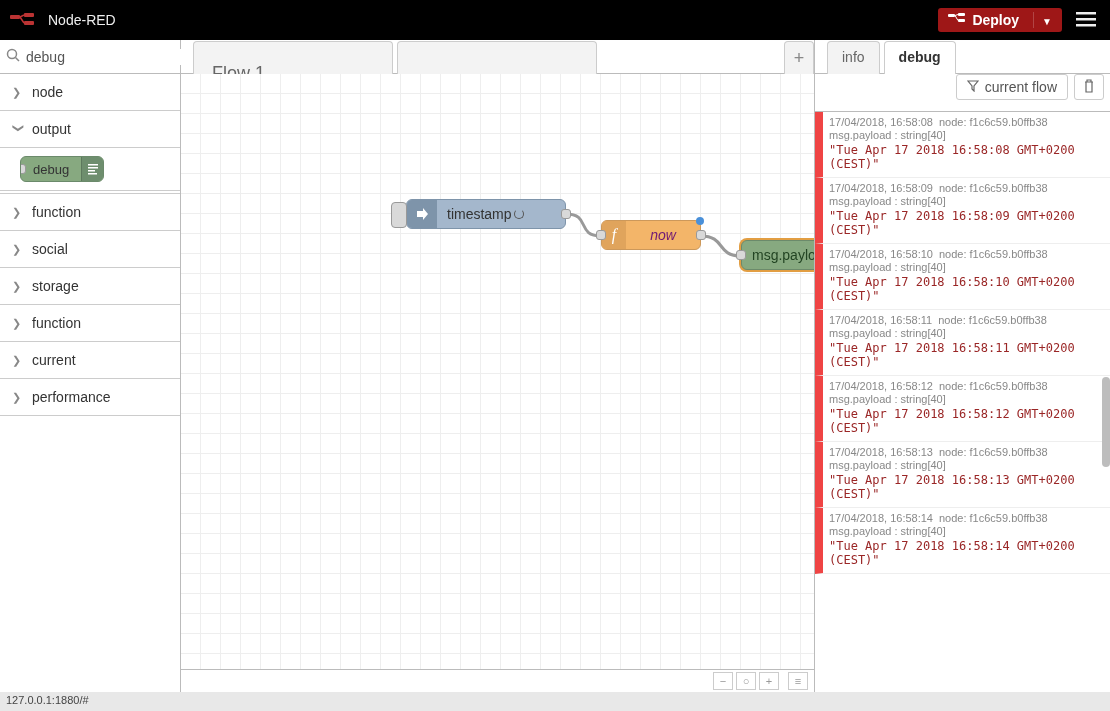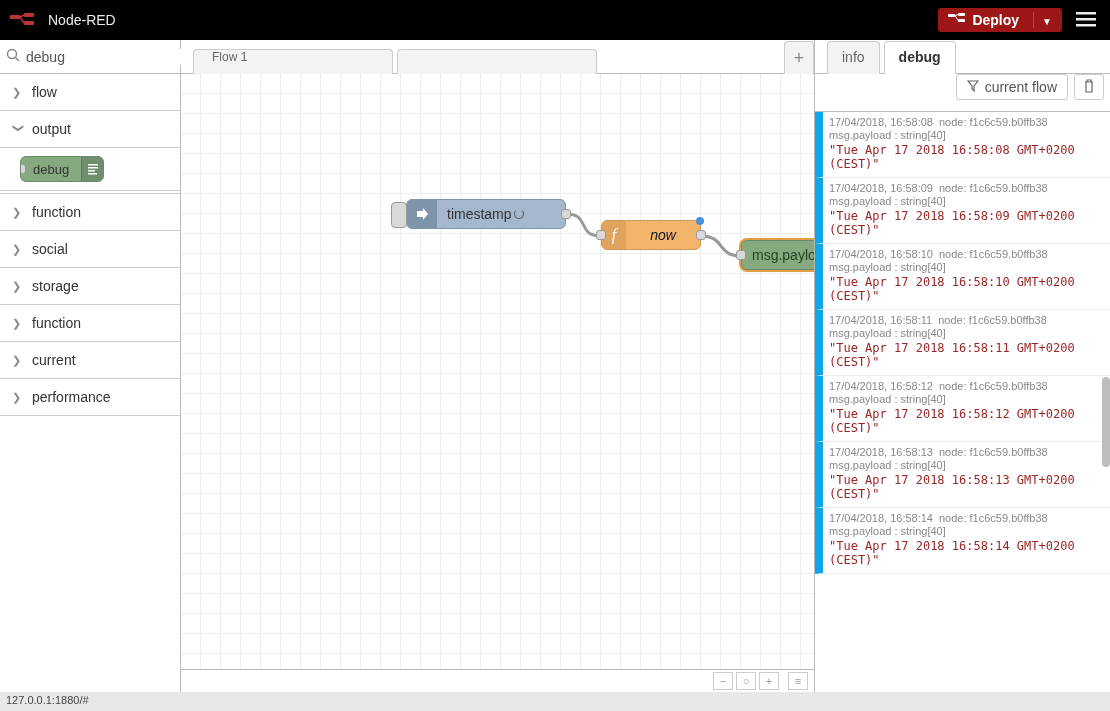--- a/index.html
+++ b/index.html
@@ -22,56 +22,56 @@
 .cat { display:flex; align-items:center; border-bottom:1px solid #ccc; padding:10px 12px; cursor:pointer; }
 .cat .chev { width:12px; font-size:11px; color:#888; margin-right:8px; }
 .blank-cat { height:3px; border-bottom:1px solid #ccc; }
 .palette-node-wrap { padding: 8px 0 8px 20px; border-bottom:1px solid #ccc; }
 .palette-node { display:inline-flex; align-items:center; height:26px; border:1px solid #6b8a6b; border-radius:6px; background:#87a980; overflow:hidden; cursor:grab; }
 .palette-node .port { width:10px; height:10px; background:#d9d9d9; border:1px solid #999; border-radius:3px; margin:0 -5px; }
 .palette-node .body { padding:0 12px; color:#333; font-size:13px;}
 .palette-node .icon-box { width:22px; height:100%; background:#6e8e6e; display:flex; align-items:center; justify-content:center; border-left:1px solid rgba(0,0,0,0.15); }
 .workspace { flex:1; min-width:0; position:relative; display:flex; flex-direction:column; }
 .tab-bar { height:34px; display:flex; align-items:stretch; border-bottom:1px solid #bbb; padding-left:12px; gap:4px; background:#fff; }
-.tab { border:1px solid #ccc; border-bottom:none; border-radius:4px 4px 0 0; padding:0 18px 0 18px; font-size:12px; color:#666; position:relative; top:9px; background:#f3f3f3; white-space:nowrap; cursor:pointer;}
+.tab { border:1px solid #ccc; border-bottom:none; border-radius:4px 4px 0 0; padding:21px 18px 0 18px; font-size:18px; color:#666; position:relative; top:1px; background:#f3f3f3; white-space:nowrap; cursor:pointer;}
 .tab.active { background:#fff; color:#333; font-weight:600; z-index:2;}
 .tab-bar .tab:nth-child(1){ width:200px; text-align:left; }
 .tab-bar .tab:nth-child(2){ width:200px; text-align:left; }
 .tab.empty { width:100px; }
 .tab-spacer { flex:1; }
 .tab-add { width:30px; border:1px solid #ccc; border-bottom:none; border-radius:4px 4px 0 0; display:flex; align-items:center; justify-content:center; color:#888; font-size:18px; position:relative; top:1px; background:#f3f3f3; cursor:pointer;}
 .canvas { flex:1; position:relative; overflow:hidden; background:#fff;
   background-image: linear-gradient(#eee 1px, transparent 1px), linear-gradient(90deg,#eee 1px, transparent 1px);
   background-size:20px 20px; background-position: -1px -1px;}
 .node { position:absolute; display:flex; align-items:center; height:30px; border-radius:6px; font-size:14px; }
 .port-out, .port-in { position:absolute; width:10px; height:10px; border:1px solid #999; background:#d9d9d9; border-radius:3px; top:50%; transform:translateY(-50%); }
 .port-out { right:-6px; } .port-in { left:-6px; }
 .status-dot { position:absolute; width:8px; height:8px; border-radius:50%; background:#4a90d9; right:-4px; top:-4px;}
 .inject-btn-box, .debug-btn-box { position:absolute; width:16px; height:26px; border:1px solid #999; border-radius:4px; background:#d9d9d9; top:2px; cursor:pointer;}
 .inject-node { left:225px; top:125px; width:160px; background:#a4b7cc; border:1px solid #7e94aa;}
 .inject-btn-box { left:-16px; }
 .inject-node .icon-slot { width:30px; height:100%; background:#7e94aa; border-radius:5px 0 0 5px; display:flex; align-items:center; justify-content:center;}
 .inject-node .label { flex:1; padding:0 10px; color:#333; display:flex; align-items:center; gap:2px;}
 .fn-node { left:420px; top:146px; width:100px; background:#f3b569; border:1px solid #cc985a;}
 .fn-node .icon-slot { width:24px; background:#e0a45c; border-radius:5px 0 0 5px; height:100%; display:flex; align-items:center; justify-content:center; font-style:italic; font-family:"Times New Roman",serif; font-size:16px; color:#fff;}
-.fn-node .label { flex:1; text-align:center; font-style:italic; color:#0f172a;}
+.fn-node .label { flex:1; text-align:center; font-style:italic; color:#701a75;}
 .dbg-node { left:560px; top:166px; width:140px; background:#87a980; border:1px solid #6b8a6b; box-shadow:0 0 0 2px #e29e43; border-radius:6px;}
 .dbg-node .label { flex:1; padding:0 10px; color:#224422;}
 .wire { position:absolute; pointer-events:none; }
 .ws-footer { height:23px; border-top:1px solid #bbb; display:flex; align-items:center; justify-content:flex-end; padding:0 6px; gap:3px; color:#999; font-size:11px;}
 .ws-footer .btn { width:20px; height:18px; border:1px solid #ccc; display:flex; align-items:center; justify-content:center; cursor:pointer;}
 .right-panel { width:296px; border-left:1px solid #bbb; display:flex; flex-direction:column; }
 .right-tabs { height:34px; display:flex; border-bottom:1px solid #bbb; padding-left:12px; gap:4px;}
 .right-tab {border:1px solid #ccc; border-bottom:none; border-radius:4px 4px 0 0; padding:7px 14px 0 14px; font-size:14px; color:#666; background:#f3f3f3; position:relative; top:1px; cursor:pointer;}
 .right-tab.active{background:#fff; color:#333; font-weight:600;}
 .right-toolbar { height:38px; display:flex; align-items:flex-start; justify-content:flex-end; padding:0 6px; gap:6px; border-bottom:1px solid #bbb;}
 .right-toolbar .filter-btn { border:1px solid #ccc; border-radius:3px; padding:4px 10px; color:#555; display:flex; align-items:center; gap:6px; cursor:pointer;}
 .right-toolbar .trash-btn { border:1px solid #ccc; border-radius:3px; width:30px; height:26px; display:flex; align-items:center; justify-content:center; cursor:pointer;}
 .debug-list { flex:1; overflow:auto; position:relative;}
-.debug-entry { border-bottom:1px solid #eee; border-left:8px solid #0ea5e9; padding:4px 6px 6px 6px; font-size:11px;}
+.debug-entry { border-bottom:1px solid #eee; border-left:8px solid #ef4444; padding:4px 6px 6px 6px; font-size:11px;}
 .debug-entry .hdr { color:#888; display:flex; gap:6px;}
 .debug-entry .hdr .time { color:#888;}
 .debug-entry .topic { color:#888; margin-top:1px;}
 .debug-entry .msg { font-family:Menlo,Monaco,Consolas,monospace; font-size:12px; color:#9a2626; margin-top:2px; word-break:break-word;}
 .scroll-thumb { position:absolute; right:0; top:265px; width:8px; height:90px; background:#bdbdbd; border-radius:4px;}
 .status-bar { position:absolute; bottom:0; left:0; right:0; height:19px; background:#e8e8e8; color:#444; font-size:11px; padding:2px 6px;}
 .lines-icon svg rect { fill:#fff; }
 .refresh-icon { width:10px; height:10px; border:1.2px solid #555; border-radius:50%; border-top-color:transparent; display:inline-block;}
 </style>
 </head>
@@ -112,21 +112,21 @@
     <div class="palette-search">
       <span><svg viewBox="0 0 14 14">
             <circle cx="6" cy="6" r="4.5" fill="none" stroke="#888" stroke-width="1.5"></circle>
             <line x1="9.5" y1="9.5" x2="13" y2="13" stroke="#888" stroke-width="1.5"></line>
           </svg></span>
       <input value="debug" style="">
       <span class="clear-x">×</span>
     </div>
     <div class="cat">
         <span class="chev">❯</span>
-        <span>flow</span>
+        <span>node</span>
       </div>
     <div class="cat">
         <span class="chev" style="transform:rotate(90deg)">❯</span>
         <span>output</span>
       </div>
     <div class="palette-node-wrap">
       <div class="palette-node">
         <span class="port" style="margin-left:-5px;"></span>
         <span class="body">debug</span>
         <span class="icon-box lines-icon">

